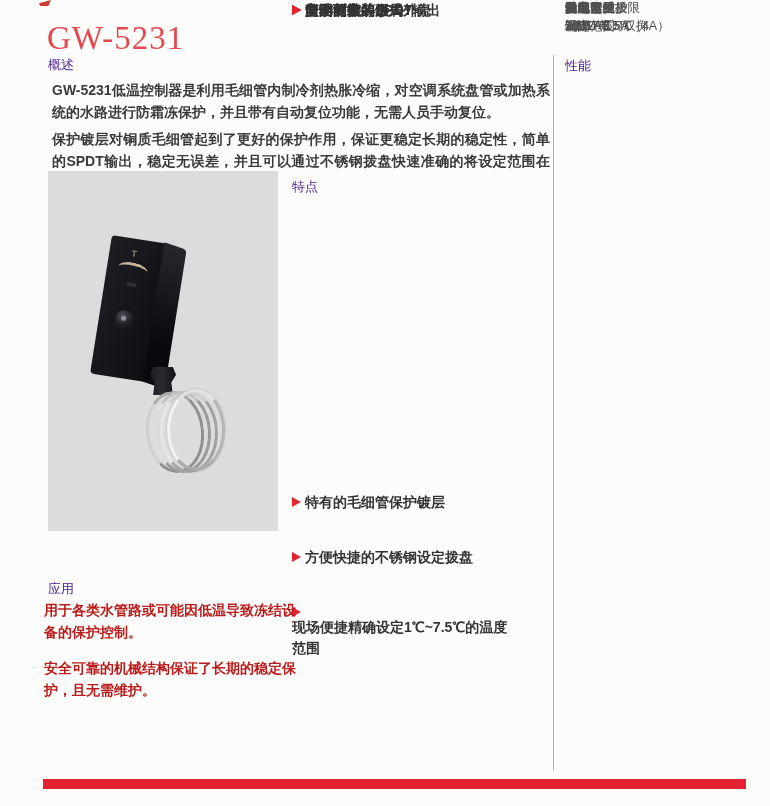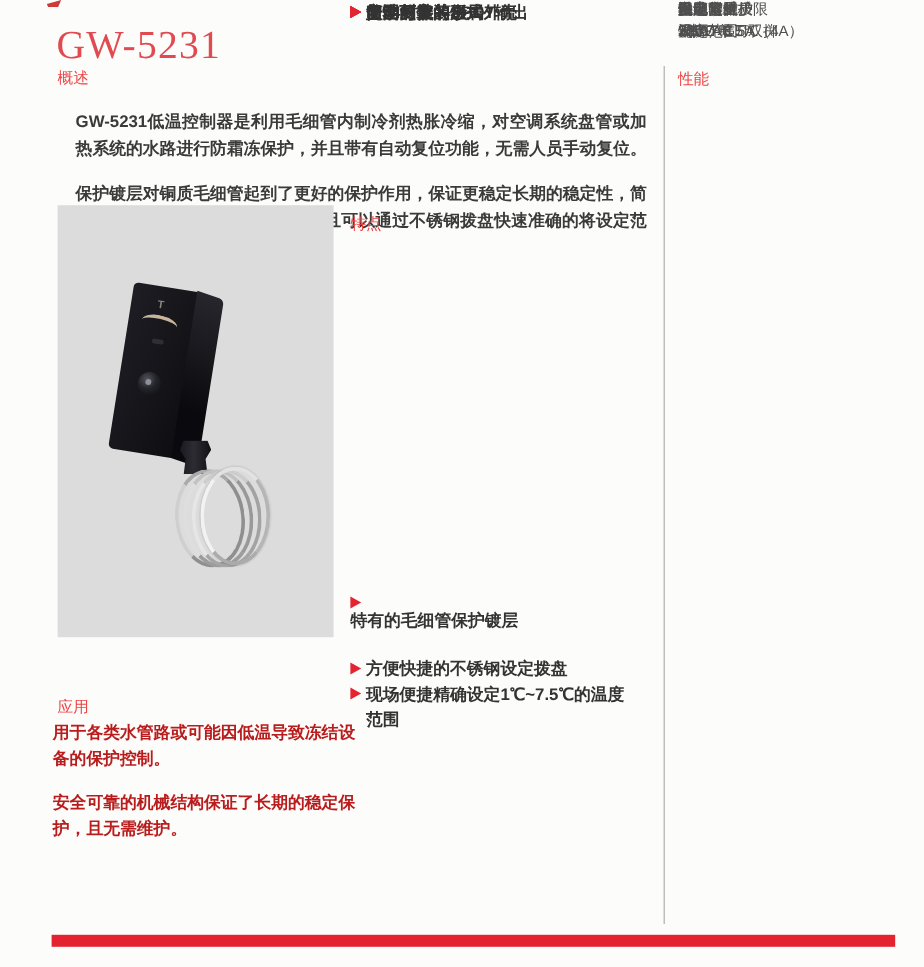--- a/index.html
+++ b/index.html
@@ -19,29 +19,29 @@
     clip-path:polygon(0 55%, 100% 0, 78% 100%, 10% 100%);
   }
 
   .title {
     position:absolute; left:47px; top:20px;
     font-family:"Liberation Serif", serif;
     font-size:33px; font-weight:400; letter-spacing:1px;
     color:#e04a50;
   }
 
-  .section-label { font-size:13px; color:#ef4444; font-weight:400; }
+  .section-label { font-size:13px; color:#4c1d95; font-weight:400; }
   .overview-label { position:absolute; left:48px; top:56px; }
 
   .intro {
     position:absolute; left:48px; top:75px; width:506px;
     font-size:14px; line-height:22.4px; font-weight:600; color:#3a3a3a;
     text-align:justify;
   }
-  .intro p { margin:15px; }
+  .intro p { margin:4px; }
 
   
   .img-box {
     position:absolute; left:48px; top:171px; width:230px; height:360px;
     background:#dcdcdc; overflow:hidden;
   }
   .dev {
     position:absolute; left:64px; top:64px; width:80px; height:142px;
     transform:rotate(9deg); transform-origin:top left;
   }
@@ -109,23 +109,23 @@
     border-top:5.5px solid transparent;
     border-bottom:5.5px solid transparent;
     margin:5px 4px 0 0;
   }
   .feat-item .ftext { display:block; max-width:228px; }
   .feat-item:nth-of-type(1) { top:192px; }
   .feat-item:nth-of-type(2) { top:248px; }
   .feat-item:nth-of-type(3) { top:302px; }
   .feat-item:nth-of-type(4) { top:380px; }
   .feat-item:nth-of-type(5) { top:436px; }
-  .feat-item:nth-of-type(6) { top:492px;flex-direction:column; }
+  .feat-item:nth-of-type(6) { top:492px; }
   .feat-item:nth-of-type(7) { top:547px; }
-  .feat-item:nth-of-type(8) { top:568px; }
+  .feat-item:nth-of-type(8) { top:602px;flex-direction:column; }
 
   
   .divider {
     position:absolute; left:553px; top:55px; width:1.3px; height:715px;
     background:#aeaeac;
   }
   .specs-label { position:absolute; left:565px; top:57px; }
   .spec {
     position:absolute; left:565px; width:195px;
     font-size:12.5px; line-height:17px; color:#4f4f4f;

